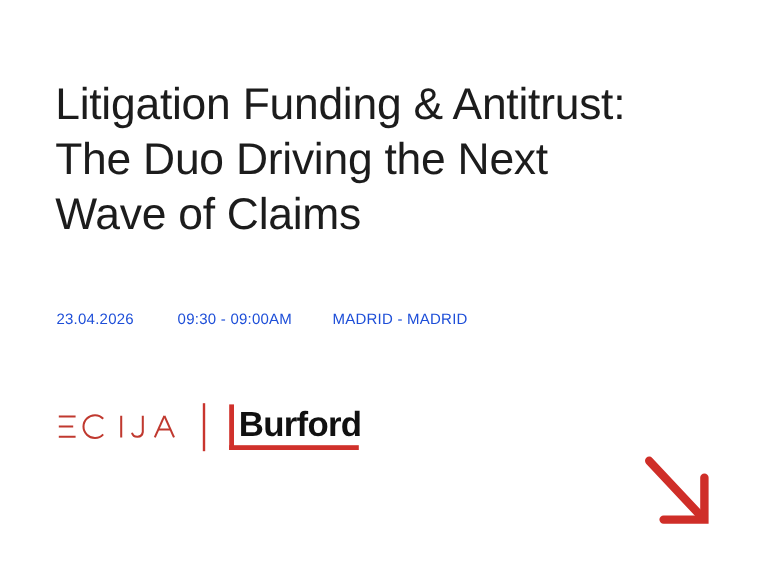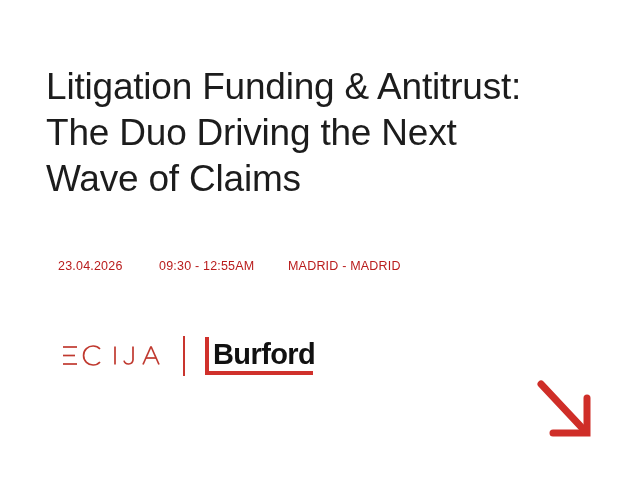--- a/index.html
+++ b/index.html
@@ -30,38 +30,38 @@
     font-weight: 300;
     line-height: 46px;
     letter-spacing: -0.2px;
     color: #1c1c1c;
     white-space: pre-line;
   }
 
   
   .meta {
     position: absolute;
-    left: 58px;
+    left: 47px;
     top: 259px;
     display: flex;
     align-items: baseline;
     font-size: 12.5px;
     font-weight: 400;
     letter-spacing: 0.2px;
-    color: #b91c1c;
+    color: #1d4ed8;
     white-space: nowrap;
   }
   .meta-date { width: 101px; }
   .meta-time { width: 129px; }
   .meta-venue { }
 
   
   .logos {
     position: absolute;
-    left: 61px;
+    left: 47px;
     top: 334px;
     display: flex;
     align-items: center;
     height: 44px;
   }
   .ecija {
     display: flex;
     align-items: center;
     height: 44px;
   }
@@ -118,21 +118,21 @@
 <body>
 
 <div class="slide">
 
   <div class="title">Litigation Funding &amp; Antitrust:
 The Duo Driving the Next
 Wave of Claims</div>
 
   <div class="meta">
     <span class="meta-date">23.04.2026</span>
-    <span class="meta-time">09:30 - 12:55AM</span>
+    <span class="meta-time">09:30 - 09:00AM</span>
     <span class="meta-venue">MADRID - MADRID</span>
   </div>
 
   <div class="logos">
 
     <div class="ecija">
       <svg width="100" height="28" viewBox="0 0 100 28" aria-hidden="true">
         <g stroke="#c0392f" stroke-width="1.7" fill="none" stroke-linecap="butt">
 
           <line x1="2" y1="5" x2="16" y2="5"></line>

